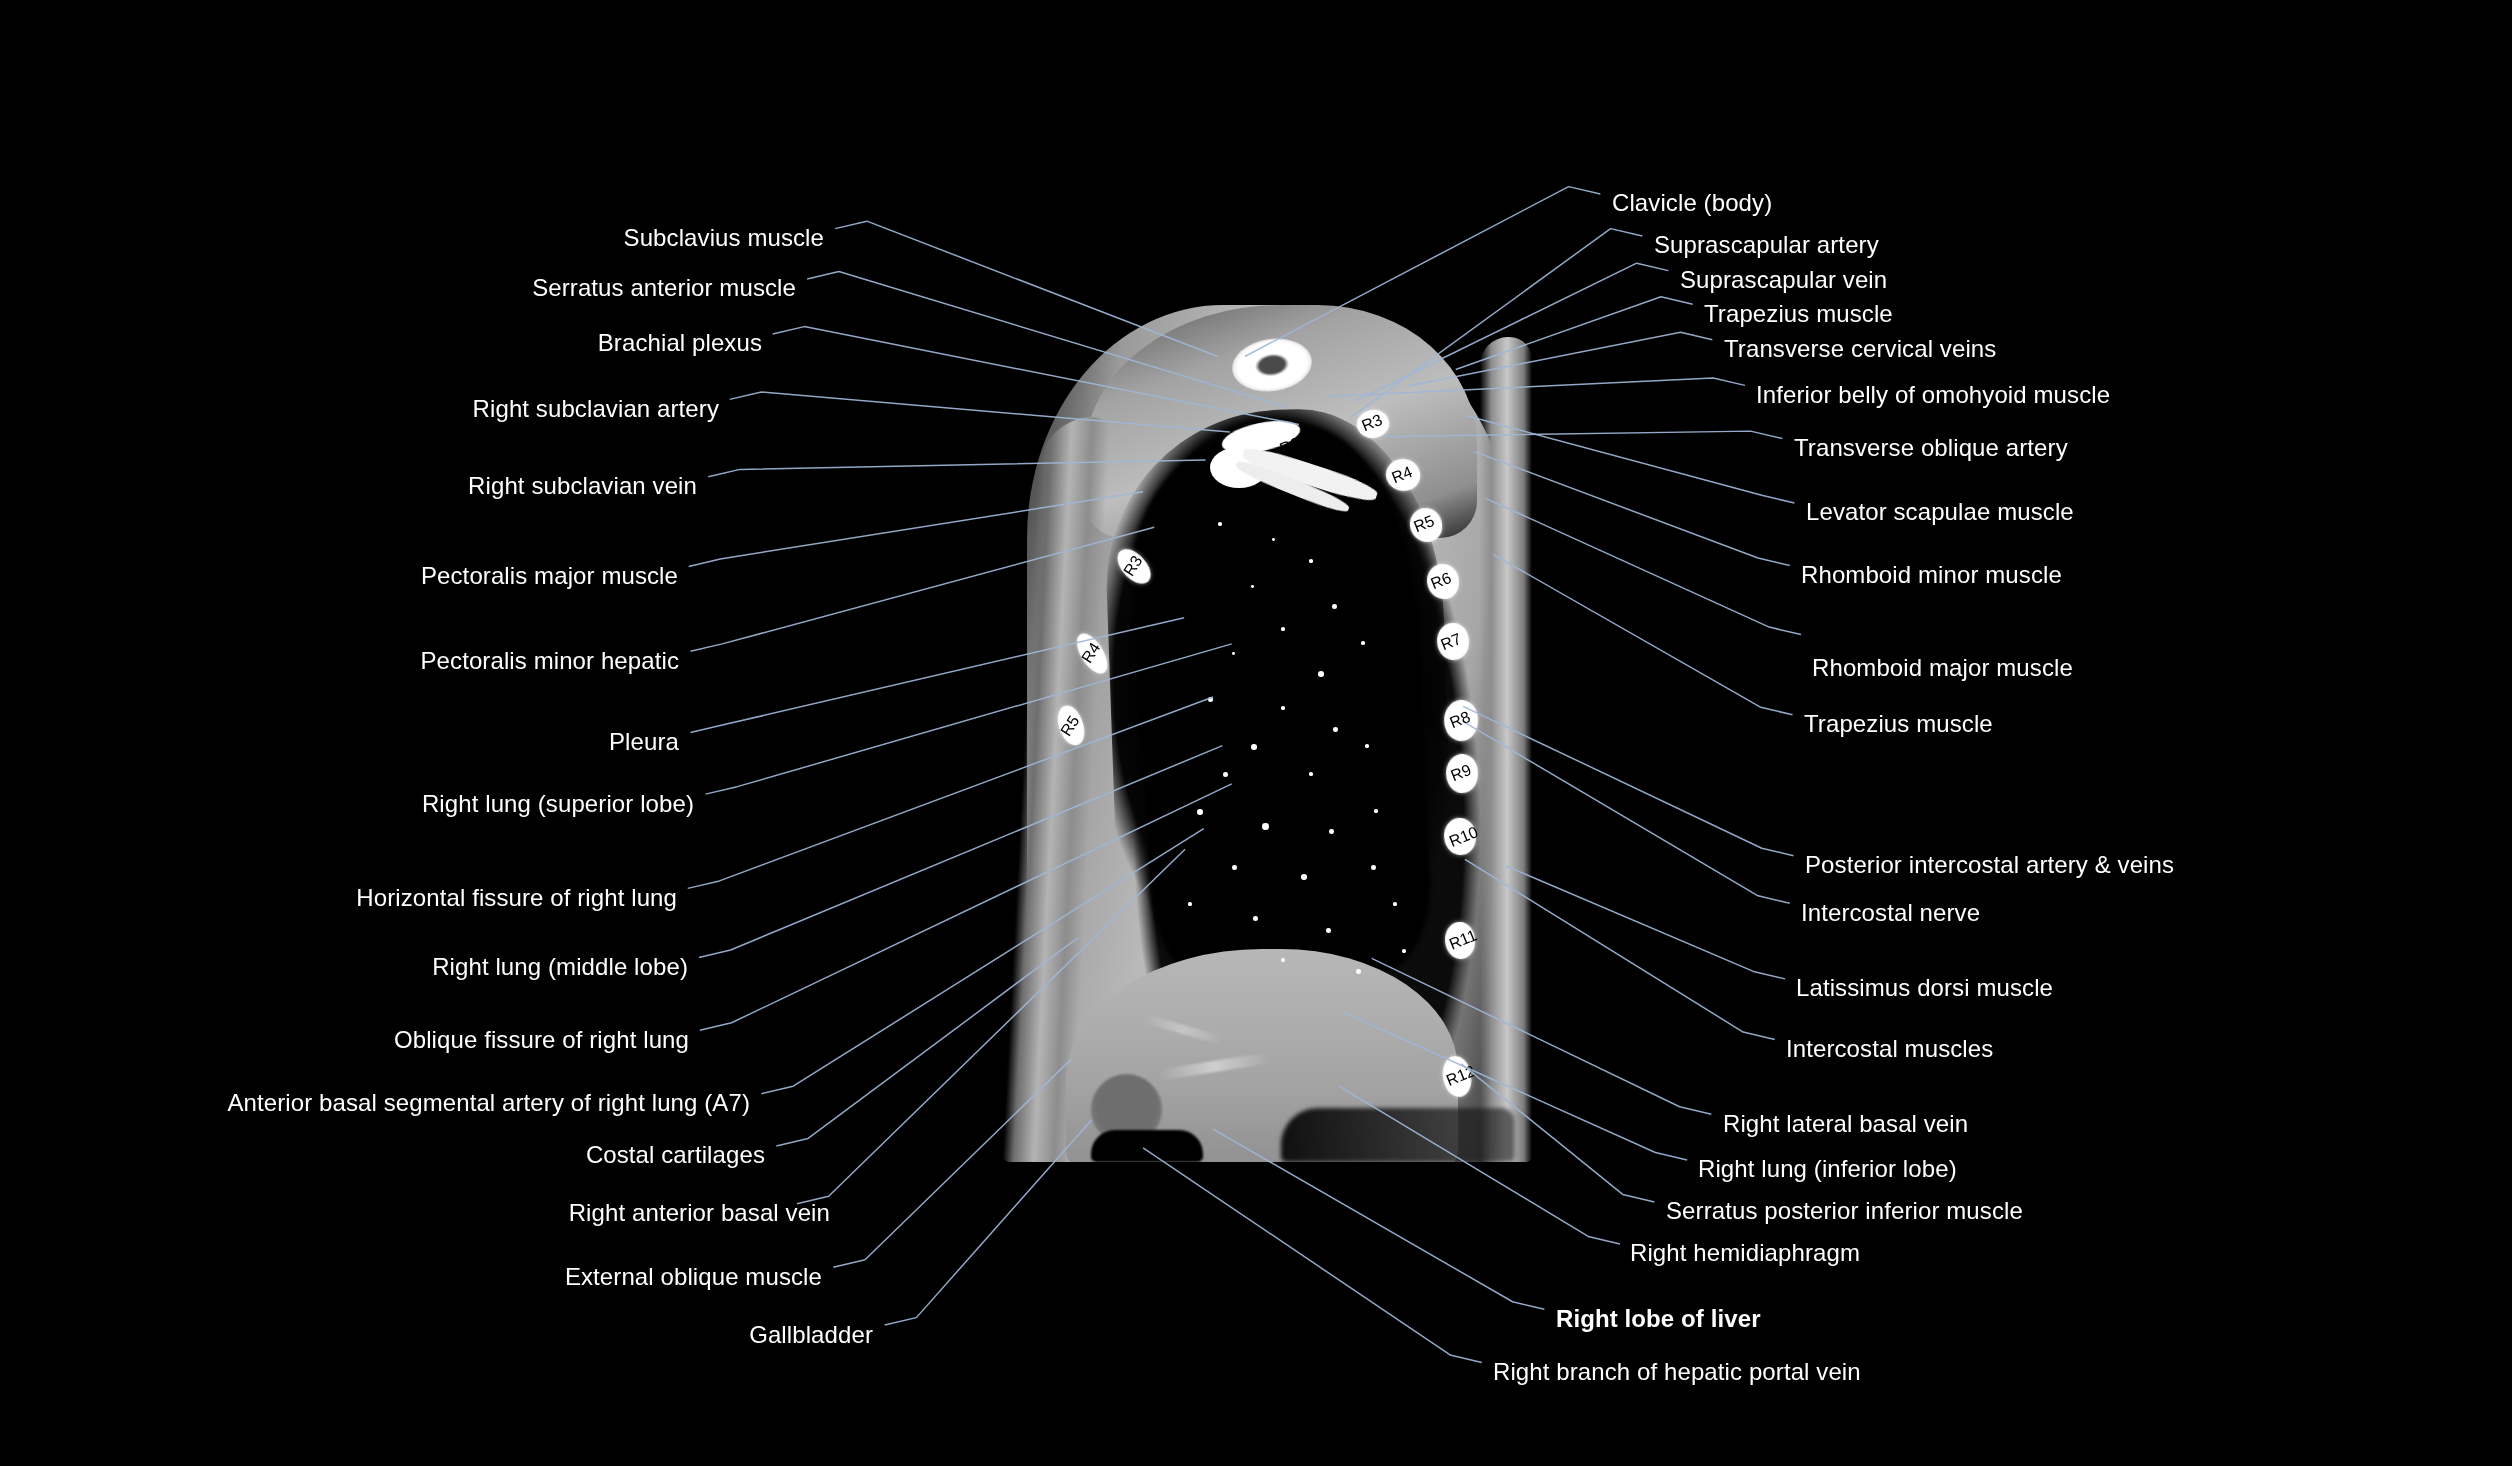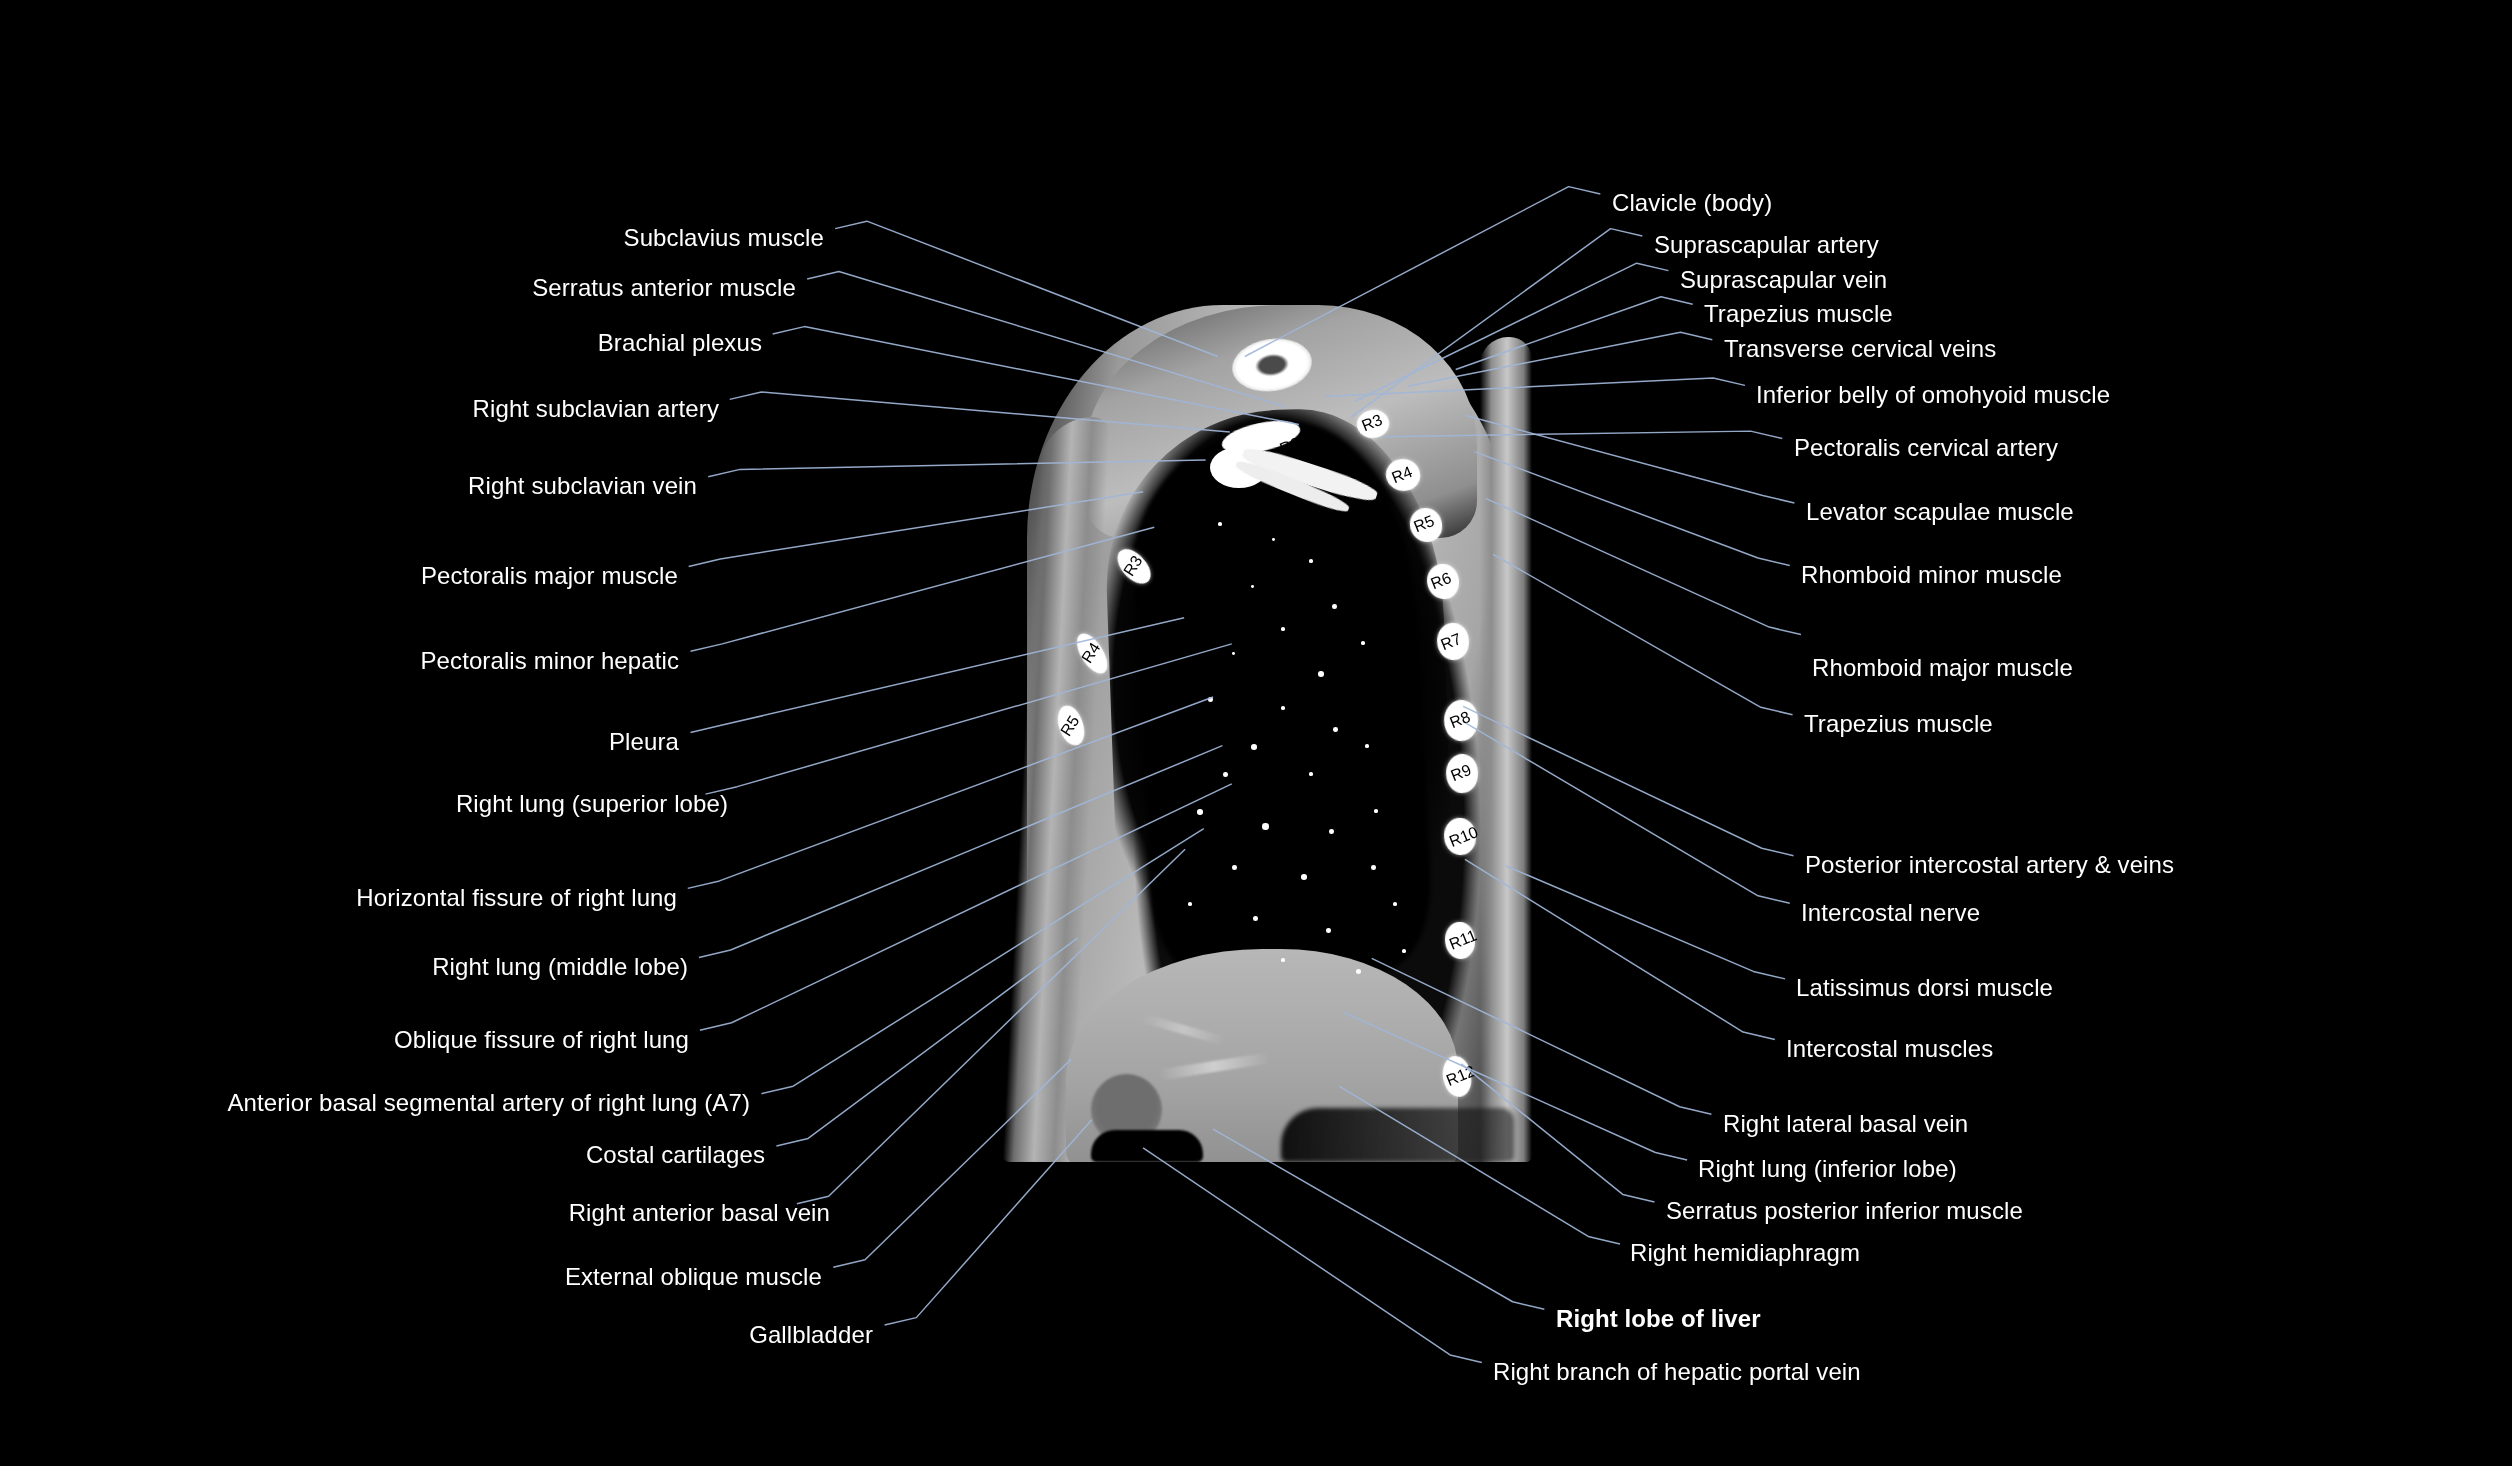--- a/index.html
+++ b/index.html
@@ -253,38 +253,38 @@
 
   <div id="labels-left">
       <div class="lab l" style="left: 824px; top: 238px;">Subclavius muscle</div>
       <div class="lab l" style="left: 796px; top: 288px;">Serratus anterior muscle</div>
       <div class="lab l" style="left: 762px; top: 343px;">Brachial plexus</div>
       <div class="lab l" style="left: 719px; top: 409px;">Right subclavian artery</div>
       <div class="lab l" style="left: 697px; top: 486px;">Right subclavian vein</div>
       <div class="lab l" style="left: 678px; top: 576px;">Pectoralis major muscle</div>
       <div class="lab l" style="left: 679px; top: 661px;">Pectoralis minor hepatic</div>
       <div class="lab l" style="left: 679px; top: 742px;">Pleura</div>
-      <div class="lab l" style="left: 694px; top: 804px; margin-left: 34px;">Right lung (superior lobe)</div>
+      <div class="lab l" style="left: 694px; top: 804px;">Right lung (superior lobe)</div>
       <div class="lab l" style="left: 677px; top: 898px;">Horizontal fissure of right lung</div>
       <div class="lab l" style="left: 688px; top: 967px;">Right lung (middle lobe)</div>
       <div class="lab l" style="left: 689px; top: 1040px;">Oblique fissure of right lung</div>
       <div class="lab l" style="left: 750px; top: 1103px;">Anterior basal segmental artery of right lung (A7)</div>
       <div class="lab l" style="left: 765px; top: 1155px;">Costal cartilages</div>
       <div class="lab l" style="left: 786px; top: 1213px; margin-left: 44px;">Right anterior basal vein</div>
       <div class="lab l" style="left: 822px; top: 1277px;">External oblique muscle</div>
       <div class="lab l" style="left: 873px; top: 1335px;">Gallbladder</div>
     </div>
   <div id="labels-right">
       <div class="lab r" style="left: 1612px; top: 203px;">Clavicle (body)</div>
       <div class="lab r" style="left: 1654px; top: 245px;">Suprascapular artery</div>
       <div class="lab r" style="left: 1680px; top: 280px;">Suprascapular vein</div>
       <div class="lab r" style="left: 1704px; top: 314px;">Trapezius muscle</div>
       <div class="lab r" style="left: 1724px; top: 349px;">Transverse cervical veins</div>
       <div class="lab r" style="left: 1756px; top: 395px;">Inferior belly of omohyoid muscle</div>
-      <div class="lab r" style="left: 1794px; top: 448px;">Pectoralis cervical artery</div>
+      <div class="lab r" style="left: 1794px; top: 448px;">Transverse oblique artery</div>
       <div class="lab r" style="left: 1806px; top: 512px;">Levator scapulae muscle</div>
       <div class="lab r" style="left: 1801px; top: 575px;">Rhomboid minor muscle</div>
       <div class="lab r" style="left: 1812px; top: 644px; margin-top: 24px;">Rhomboid major muscle</div>
       <div class="lab r" style="left: 1804px; top: 724px;">Trapezius muscle</div>
       <div class="lab r" style="left: 1805px; top: 865px;">Posterior intercostal artery &amp; veins</div>
       <div class="lab r" style="left: 1801px; top: 913px;">Intercostal nerve</div>
       <div class="lab r" style="left: 1796px; top: 988px;">Latissimus dorsi muscle</div>
       <div class="lab r" style="left: 1786px; top: 1049px;">Intercostal muscles</div>
       <div class="lab r" style="left: 1723px; top: 1124px;">Right lateral basal vein</div>
       <div class="lab r" style="left: 1698px; top: 1169px;">Right lung (inferior lobe)</div>

